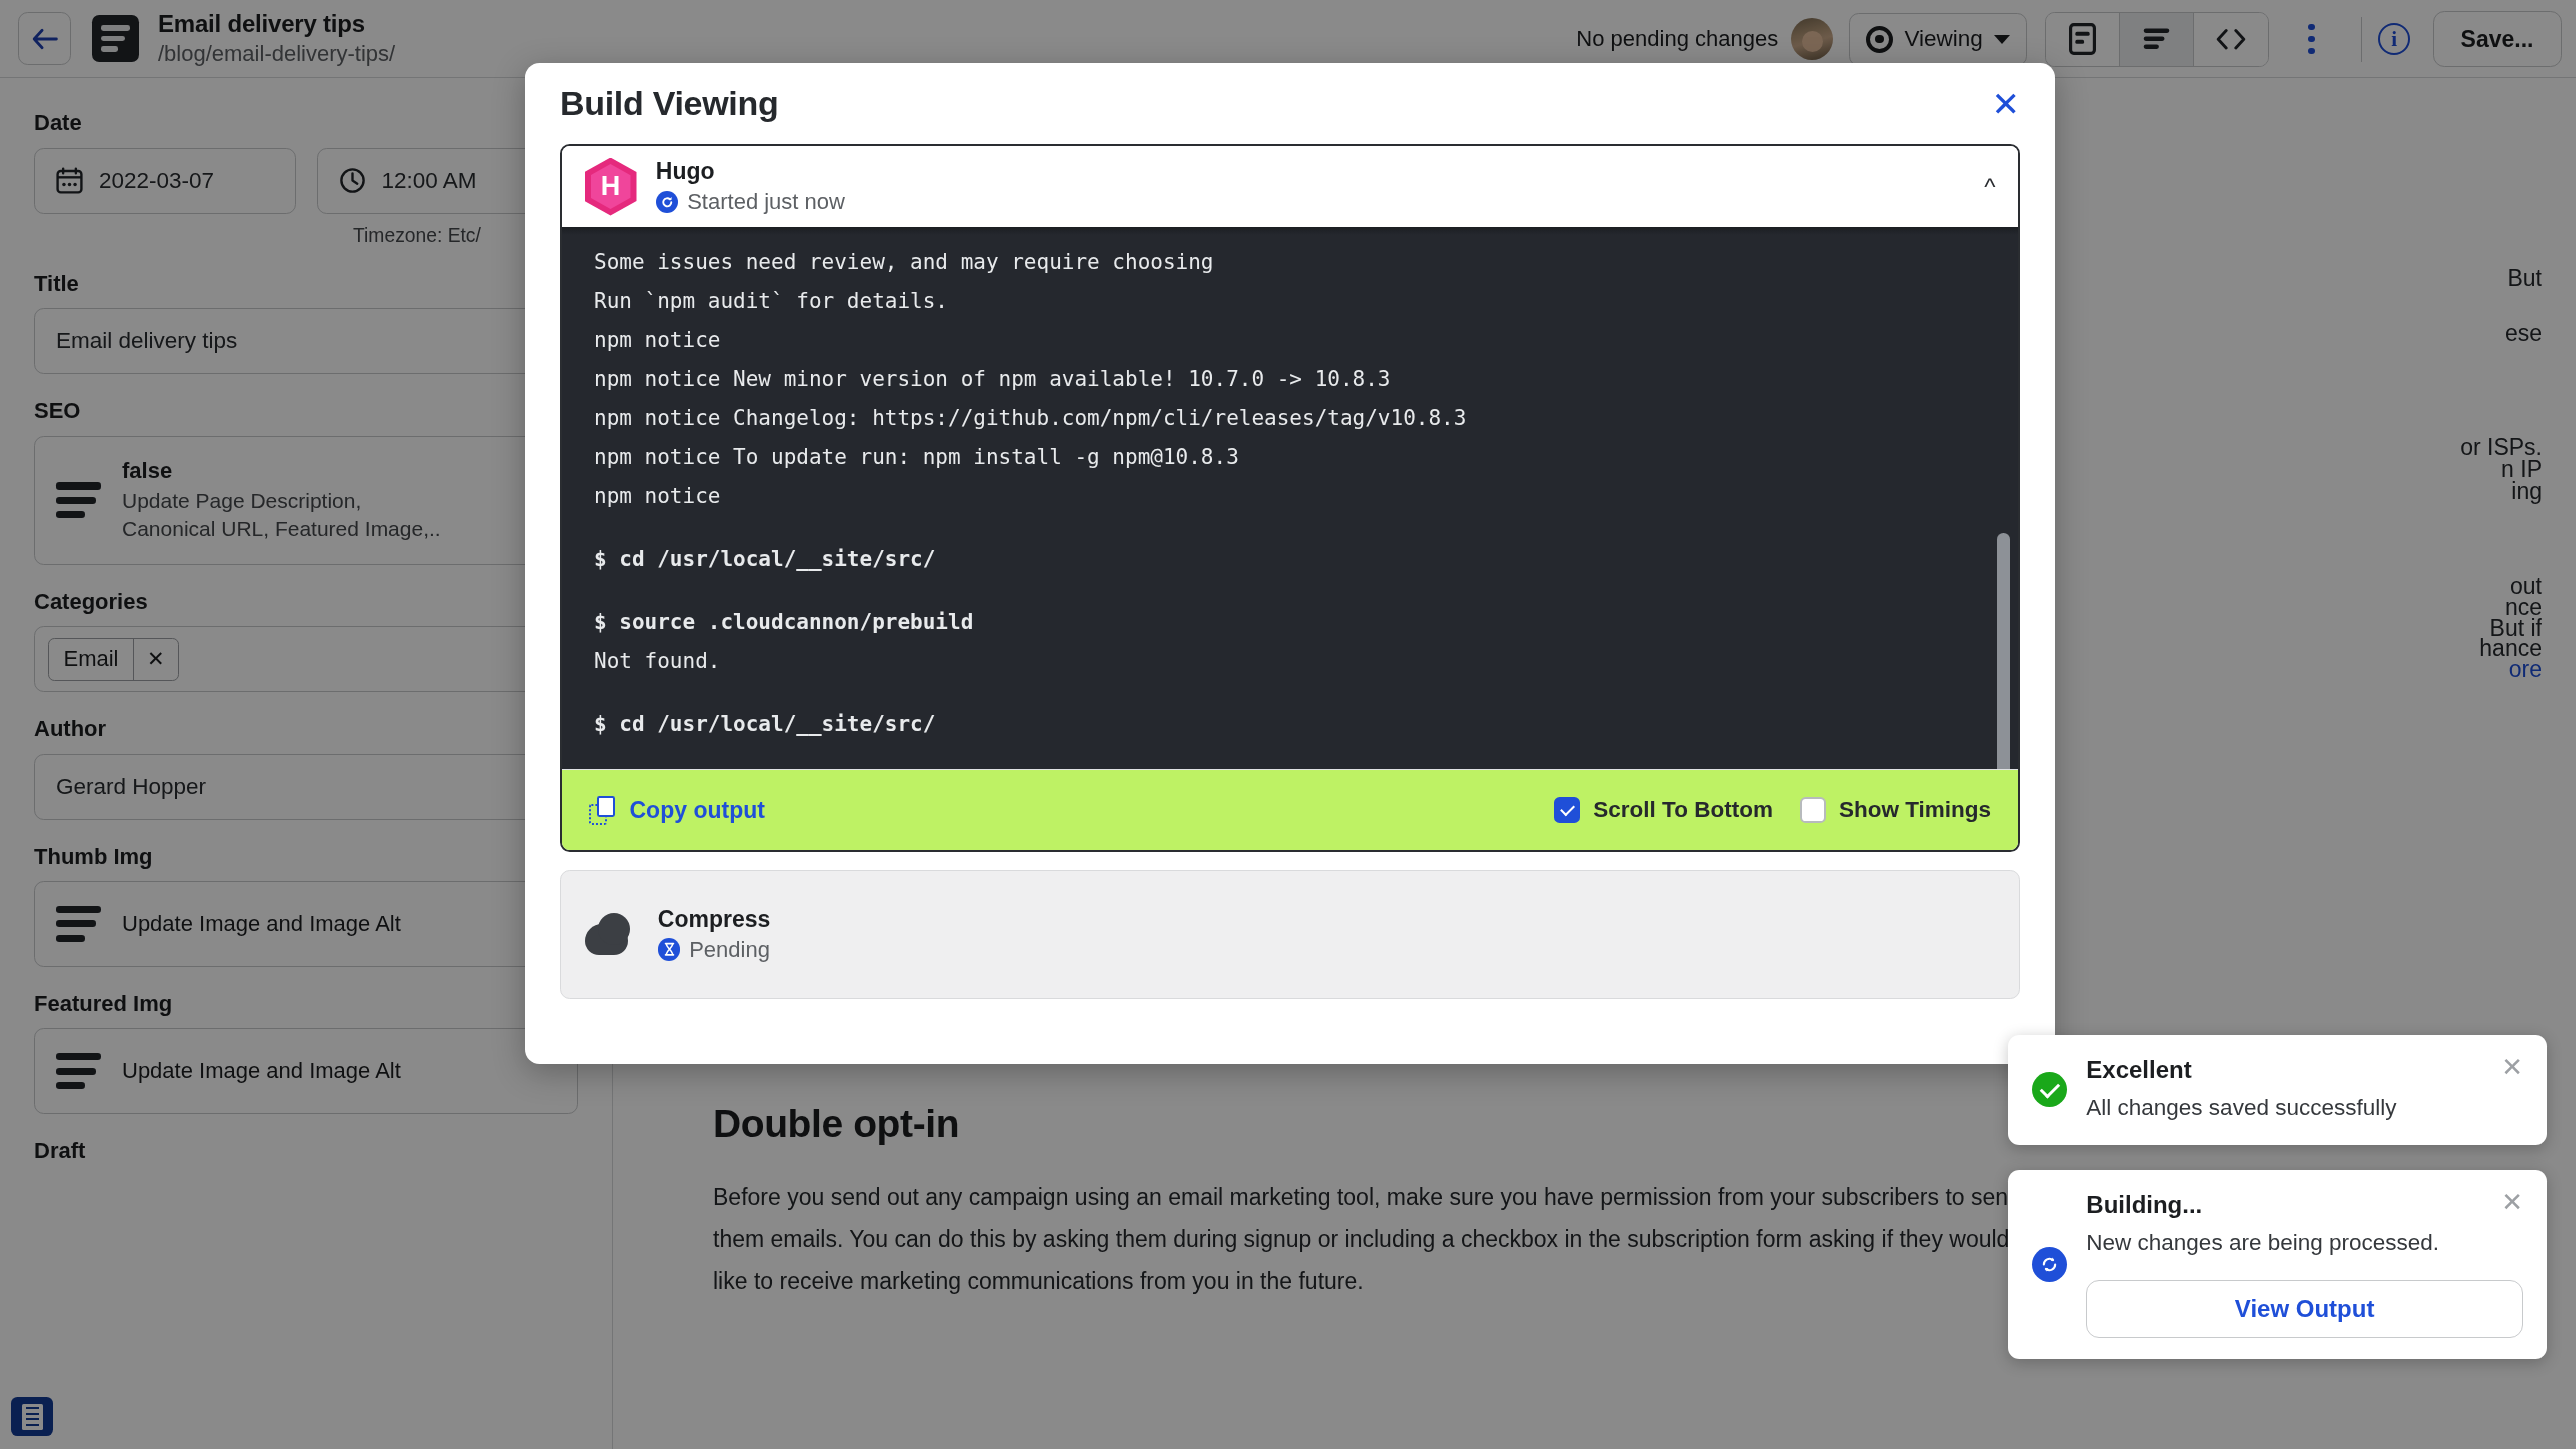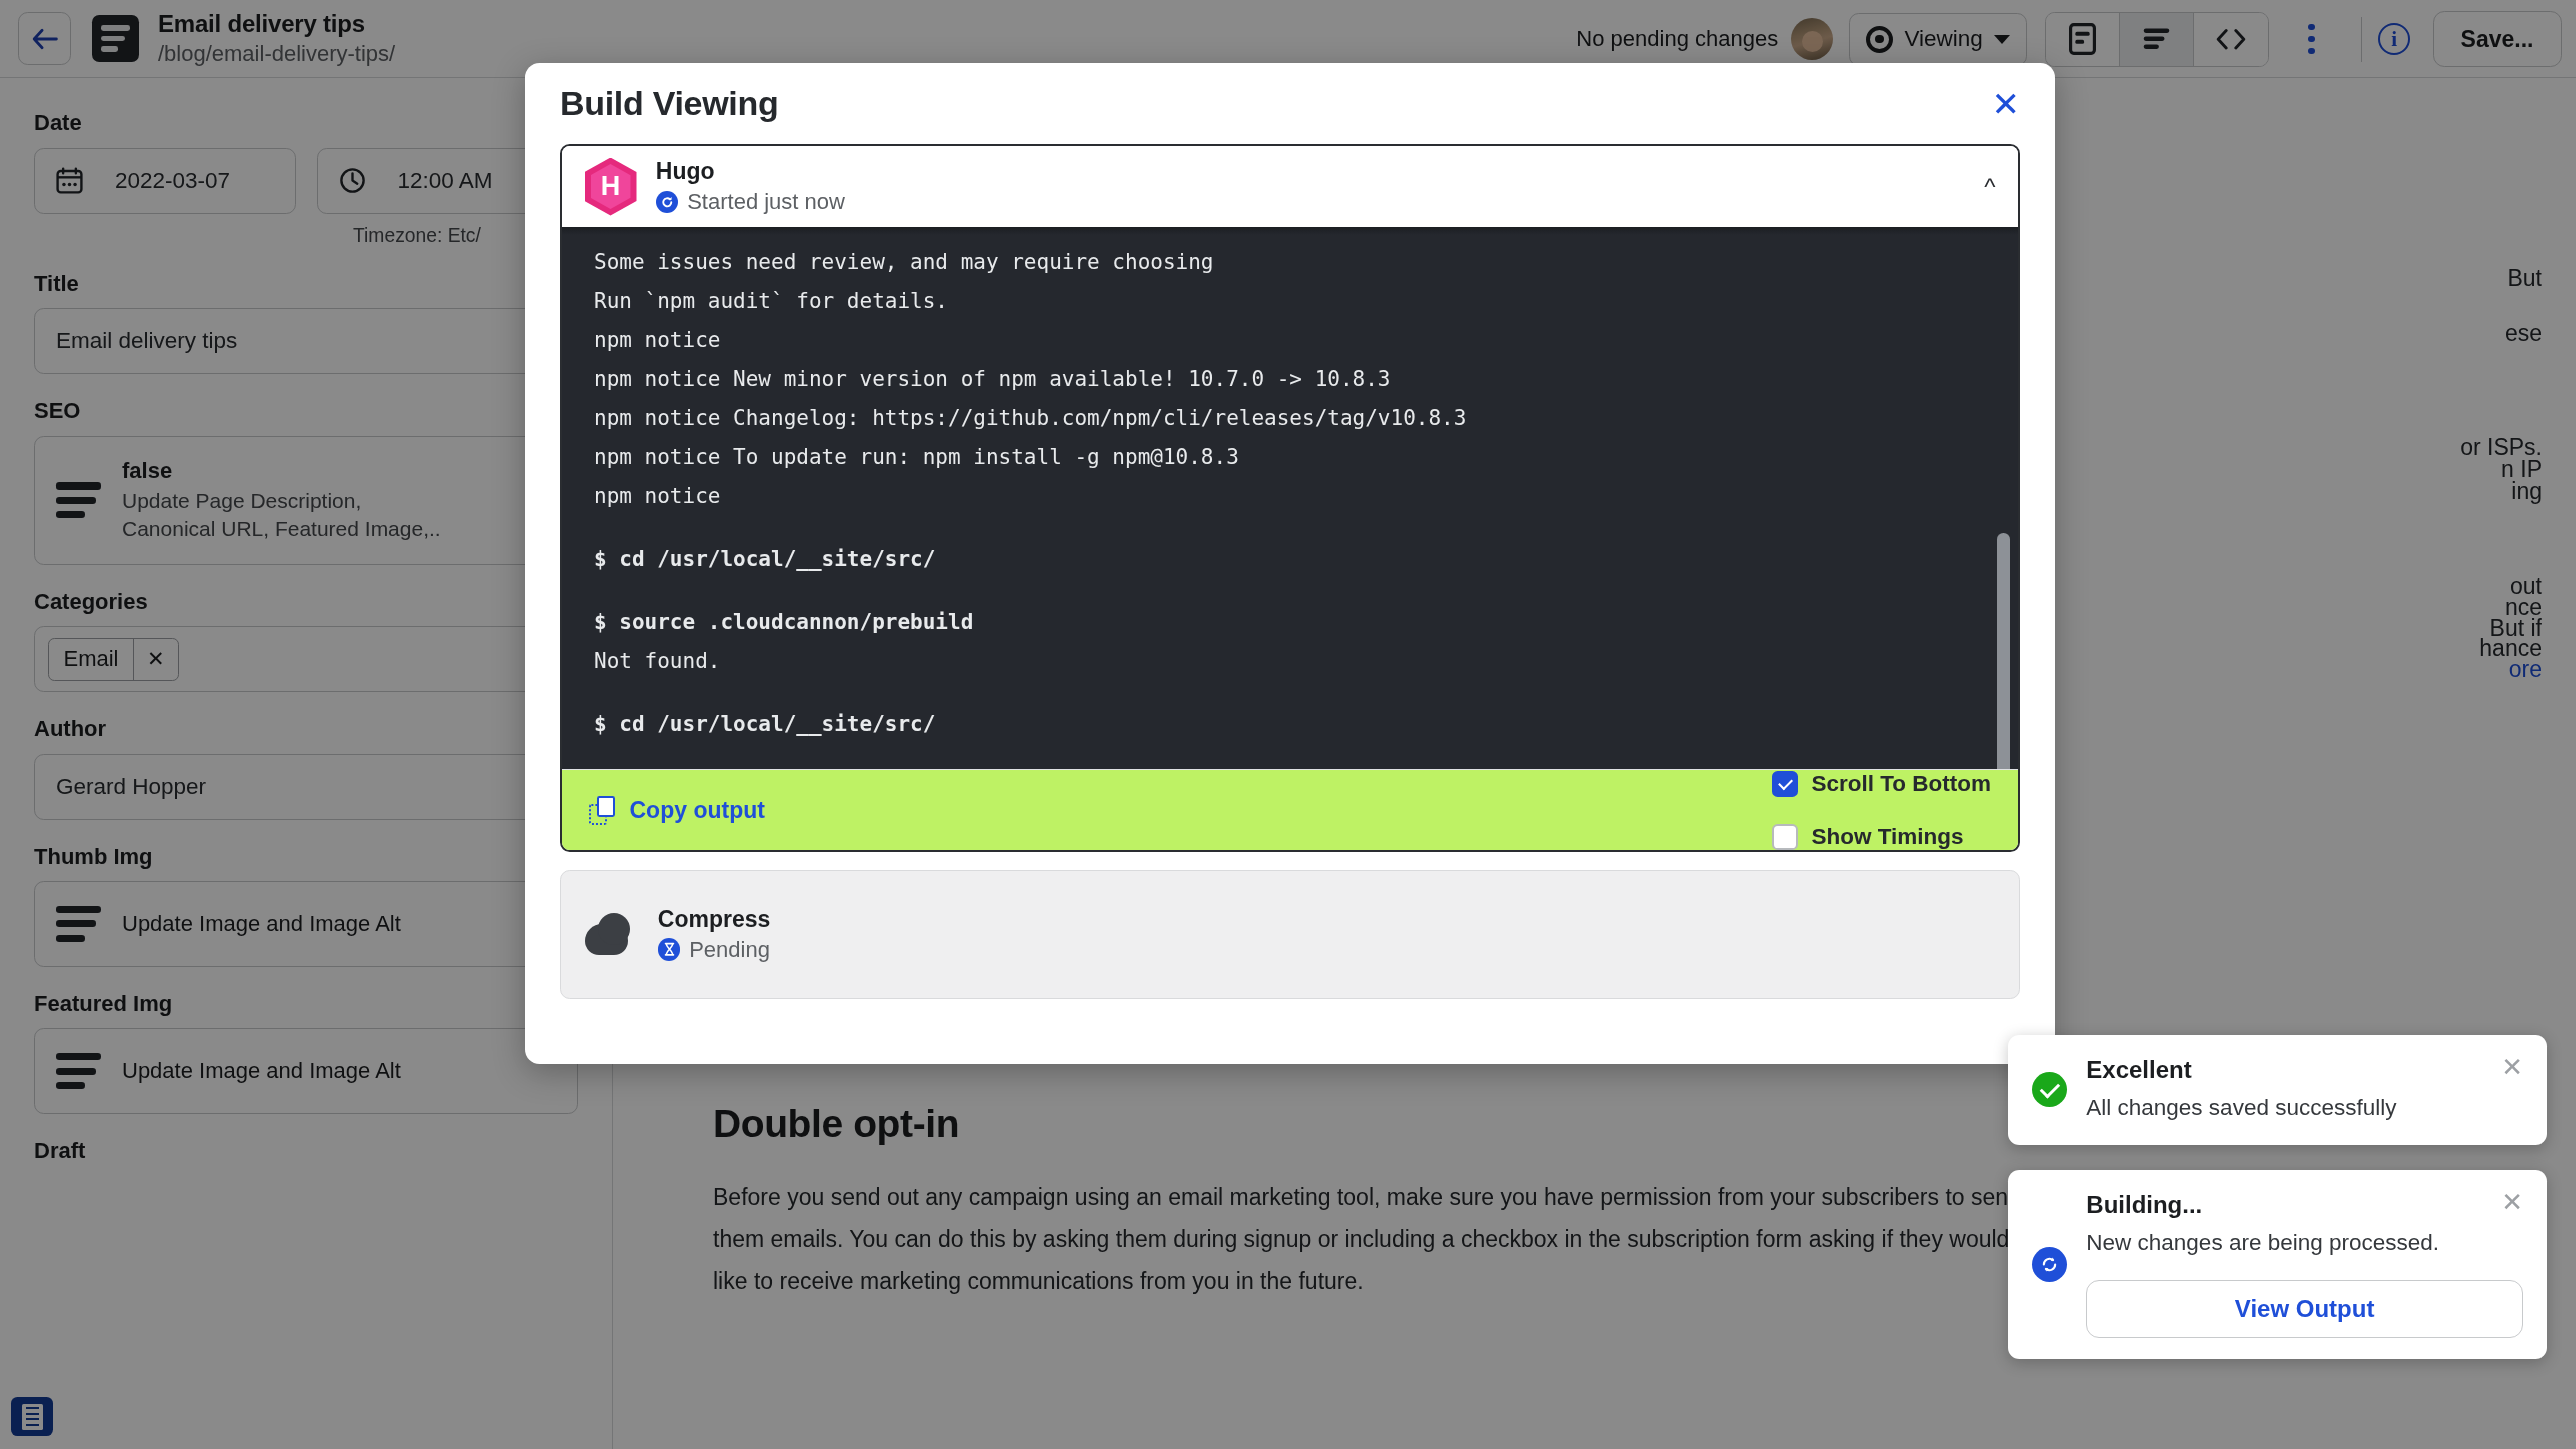--- a/index.html
+++ b/index.html
@@ -80,21 +80,21 @@
 
   
   .sidebar {
     position: absolute; left: 0; top: 80px; width: 613px; bottom: 0;
     background: #fff; border-right: 1.6px solid #d6d8da; padding: 24px 34px 0 34px;
   }
   .field-label { font-size: 22px; font-weight: bold; color: #1c1e21; margin: 24px 0 11.3px 0; }
   .field-label.first { margin-top: 6.4px; }
   .inp {
     height: 66px; border: 1.6px solid #c8cacc; border-radius: 9.7px; background: #fff;
-    display: flex; align-items: center; padding: 4px 21px; gap: 32px;
+    display: flex; align-items: center; padding: 4px 21px; gap: 16px;
   }
   .inp .val { font-size: 22.5px; color: #2a2d31; }
   .row2 { display: flex; gap: 21px; }
   .row2 .inp { flex: 1; }
   .tz { font-size: 19.3px; color: #45484c; text-align: left; margin-top: 11.3px; margin-left: 319px; }
   .card-inp {
     border: 1.6px solid #c8cacc; border-radius: 9.7px; background: #fff;
     display: flex; align-items: center; gap: 21px; padding: 21px;
   }
   .hamb { display: flex; flex-direction: column; gap: 7.2px; flex: none; }
@@ -174,21 +174,21 @@
   .term-topshadow { position: absolute; left: 0; right: 0; top: 0; height: 8px; background: linear-gradient(#1b1e22, #25282e); }
 
   .term-footer {
     height: 81px; background: #bef264; display: flex; align-items: center;
     padding: 0 27px; flex: none; border-top: 1.6px solid #e0e2e4;
   }
   .copy-btn { display: flex; align-items: center; gap: 14.5px; color: #1f4fd8; font-size: 23px; font-weight: bold; }
   .copy-ic { width: 26px; height: 29px; position: relative; flex: none; }
   .copy-ic .a { position: absolute; left: 0; bottom: 0; width: 17.7px; height: 21px; border: 2.4px dotted #1f4fd8; border-radius: 2.4px; }
   .copy-ic .b { position: absolute; right: 0; top: 0; width: 17.7px; height: 21px; border: 2.4px solid #1f4fd8; border-radius: 2.4px; background: #fff; }
-  .footer-right { margin-left: auto; display: flex; gap: 27px; flex-direction: column; }
+  .footer-right { margin-left: auto; display: flex; align-items: center; gap: 27px; }
   .cbwrap { display: flex; align-items: center; gap: 13px; }
   .cb { width: 26px; height: 26px; border-radius: 5.6px; border: 2.4px solid #b7babd; background: #fff; flex: none; }
   .cb.on { background: #1f4fd8; border-color: #1f4fd8; display: flex; align-items: center; justify-content: center; }
   .cb.on::after { content: ""; width: 10.5px; height: 5.6px; border-left: 2.4px solid #fff; border-bottom: 2.4px solid #fff; transform: rotate(-45deg); margin-top: -2.4px; }
   .cblabel { font-size: 22.5px; font-weight: bold; color: #26292d; }
 
   .step-card-2 {
     margin: 17.7px 35px 0 35px; background: #efeff0; border: 1.6px solid #d9dadc; border-radius: 9.7px;
     height: 129px; display: flex; align-items: center; padding: 0 22.5px; gap: 19.3px;
   }

